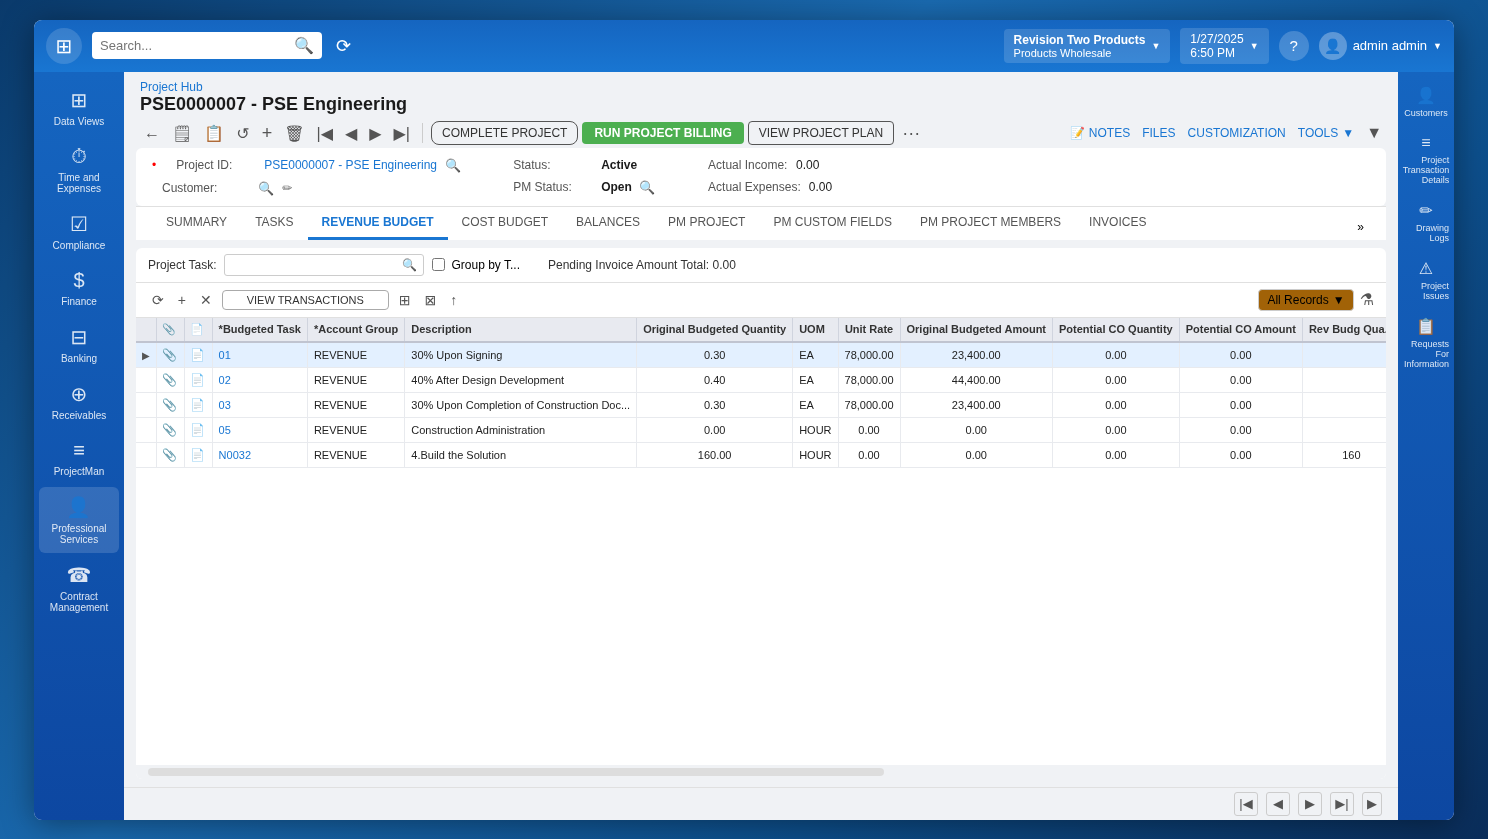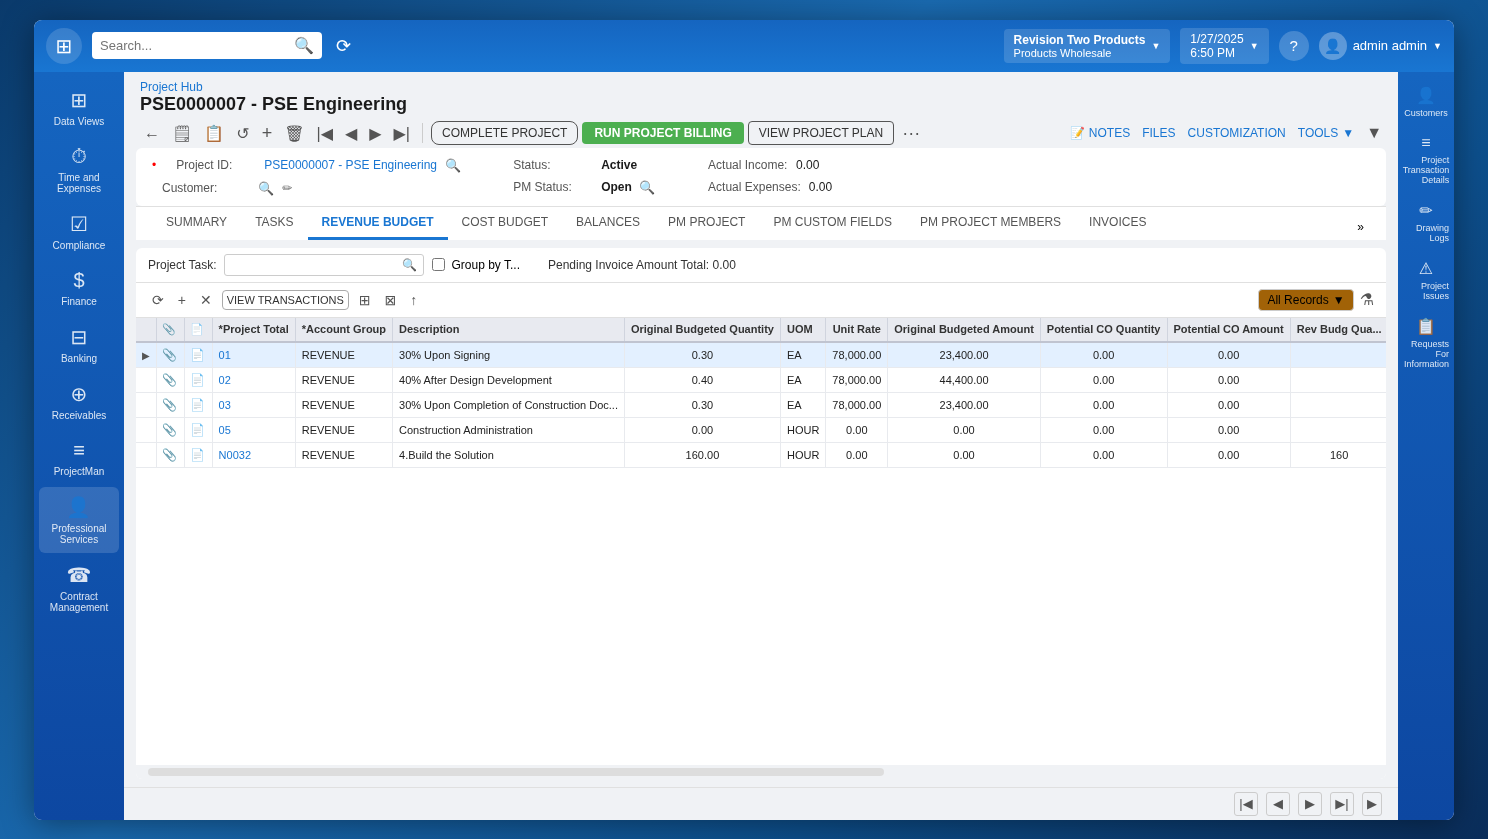--- a/index.html
+++ b/index.html
@@ -248,21 +248,21 @@
       border-bottom: 1px solid #e0e0e0;
       gap: 6px;
       flex-shrink: 0;
     }
     .tbl-btn {
       background: none; border: none; cursor: pointer; color: #555; font-size: 14px;
       padding: 2px 4px; display: flex; align-items: center;
     }
     .view-trans-btn {
       background: none; border: 1px solid #aaa; border-radius: 4px;
-      padding: 3px 4px; font-size: 11px; cursor: pointer; color: #333;
+      padding: 3px 24px; font-size: 11px; cursor: pointer; color: #333;
     }
     .records-dropdown {
       margin-left: auto;
       display: flex; align-items: center; gap: 4px;
       border: 1px solid #ccc; border-radius: 4px;
       padding: 3px 8px; font-size: 12px; cursor: pointer; background: #a16207;
     }
     .filter-btn {
       background: none; border: none; cursor: pointer; color: #555; font-size: 16px;
     }
@@ -577,21 +577,21 @@
           <button class="filter-btn" title="Filter">⚗</button>
         </div>
 
         <div class="data-table">
           <table>
             <thead>
               <tr>
                 <th style="width:20px;"></th>
                 <th style="width:20px;">📎</th>
                 <th style="width:20px;">📄</th>
-                <th>*Project Total</th>
+                <th>*Budgeted Task</th>
                 <th>*Account Group</th>
                 <th>Description</th>
                 <th class="td-right">Original Budgeted Quantity</th>
                 <th>UOM</th>
                 <th class="td-right">Unit Rate</th>
                 <th class="td-right">Original Budgeted Amount</th>
                 <th class="td-right">Potential CO Quantity</th>
                 <th class="td-right">Potential CO Amount</th>
                 <th class="td-right">Rev Budg Qua...</th>
               </tr>

